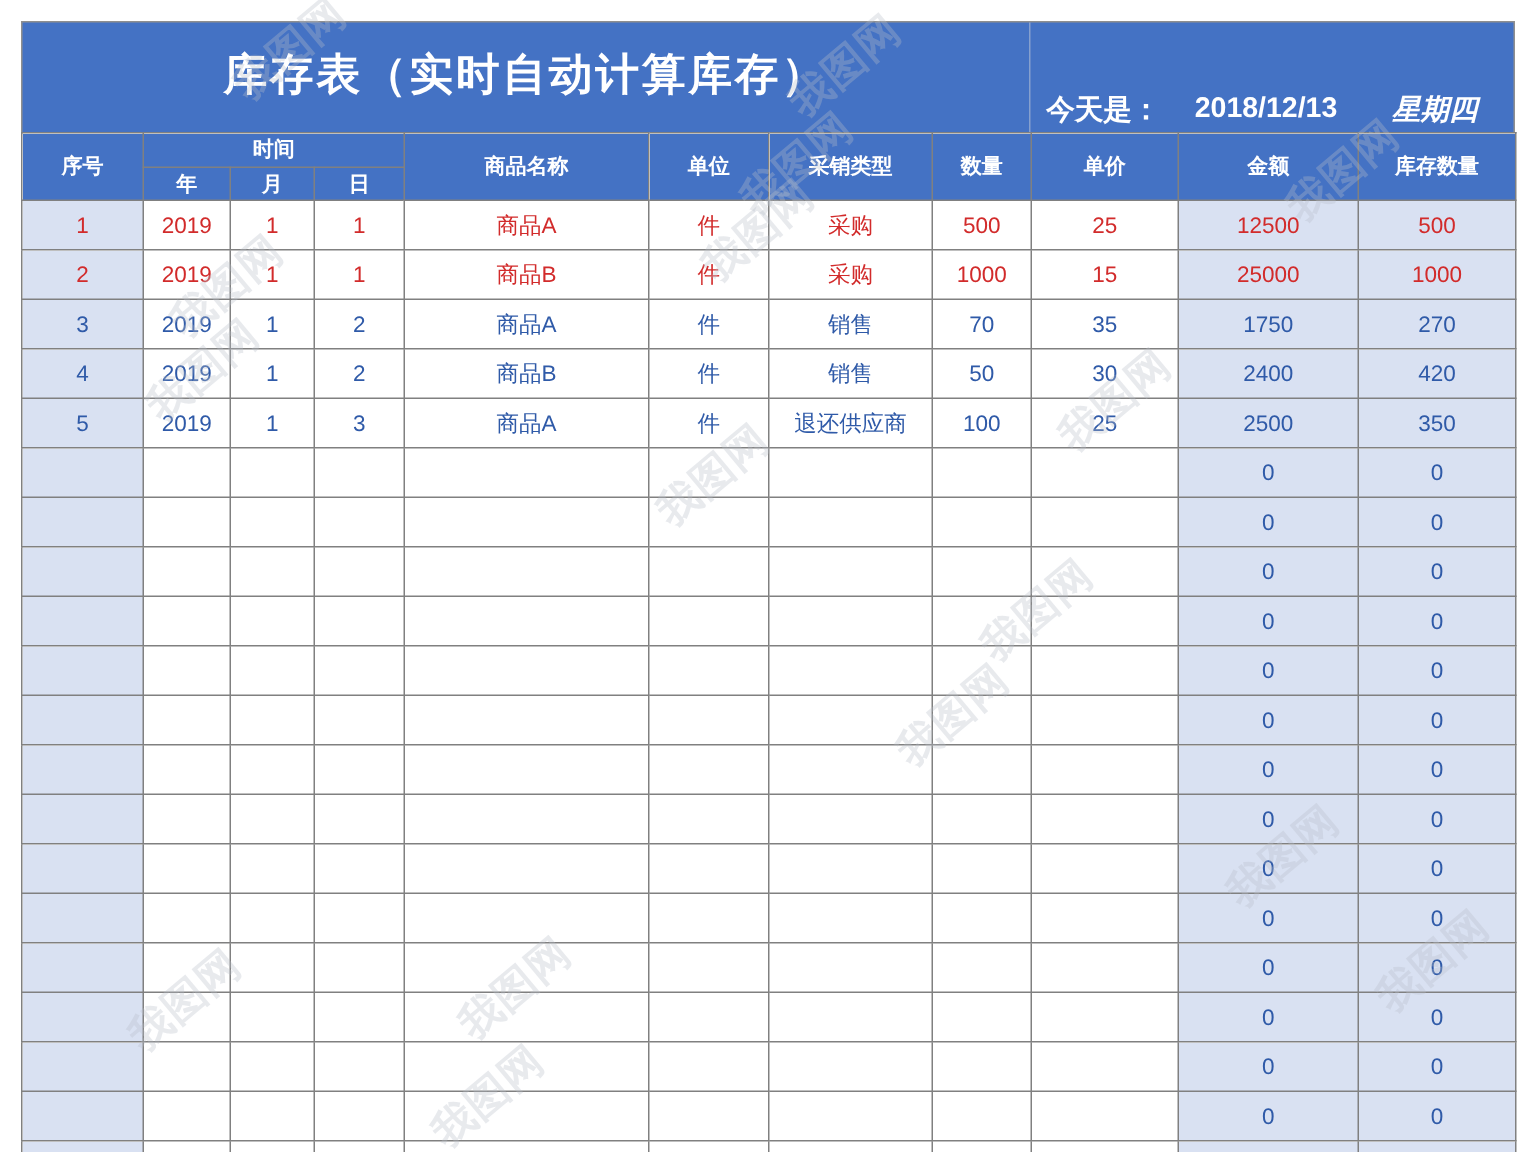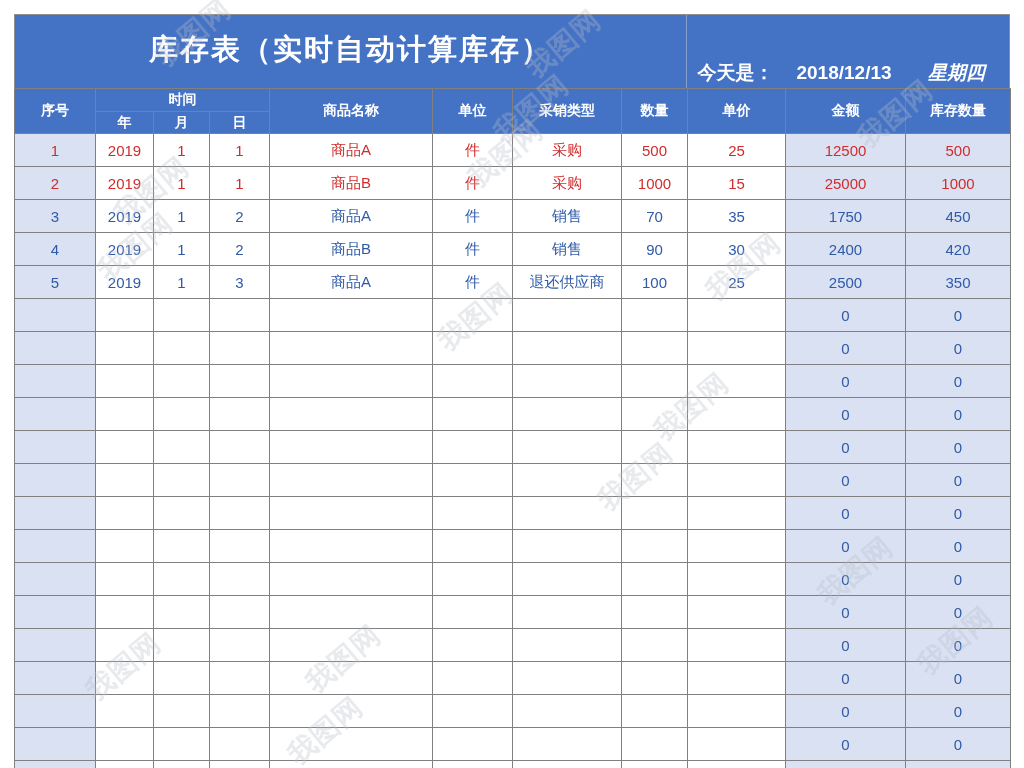--- a/index.html
+++ b/index.html
@@ -128,31 +128,31 @@
           <td class="shade t-blue">3</td>
           <td class="t-blue">2019</td>
           <td class="t-blue">1</td>
           <td class="t-blue">2</td>
           <td class="t-blue">商品A</td>
           <td class="t-blue">件</td>
           <td class="t-blue">销售</td>
           <td class="t-blue">70</td>
           <td class="t-blue">35</td>
           <td class="shade t-blue">1750</td>
-          <td class="shade t-blue">450</td>
+          <td class="shade t-blue">270</td>
         </tr>
         <tr>
           <td class="shade t-blue">4</td>
           <td class="t-blue">2019</td>
           <td class="t-blue">1</td>
           <td class="t-blue">2</td>
           <td class="t-blue">商品B</td>
           <td class="t-blue">件</td>
           <td class="t-blue">销售</td>
-          <td class="t-blue">90</td>
+          <td class="t-blue">50</td>
           <td class="t-blue">30</td>
           <td class="shade t-blue">2400</td>
           <td class="shade t-blue">420</td>
         </tr>
         <tr>
           <td class="shade t-blue">5</td>
           <td class="t-blue">2019</td>
           <td class="t-blue">1</td>
           <td class="t-blue">3</td>
           <td class="t-blue">商品A</td>

